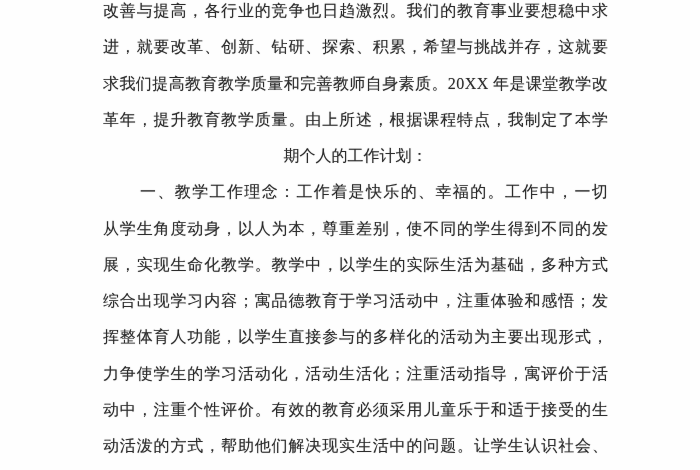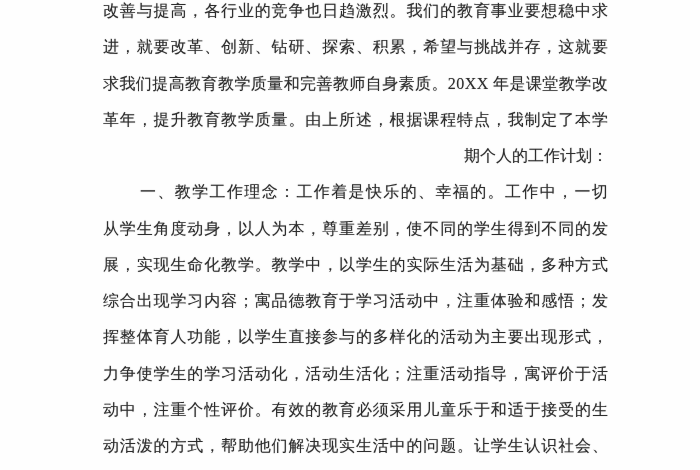--- a/index.html
+++ b/index.html
@@ -30,21 +30,21 @@
     overflow: hidden;
   }
   
   .flexline {
     display: flex;
     flex-wrap: nowrap;
     justify-content: space-between;
   }
   .flexline span { white-space: pre; }
   .line-indent { padding-left: 37px; }
-  .line-plain { text-align: right; }
+  .line-plain { text-align: center; }
 </style>
 </head>
 <body>
 
 <div class="page">
   <div class="text-column">
 
     <div class="line flexline">
         <span>改</span>
         <span>善</span>

